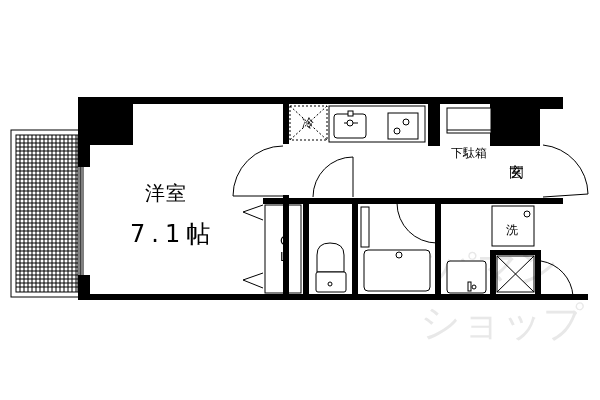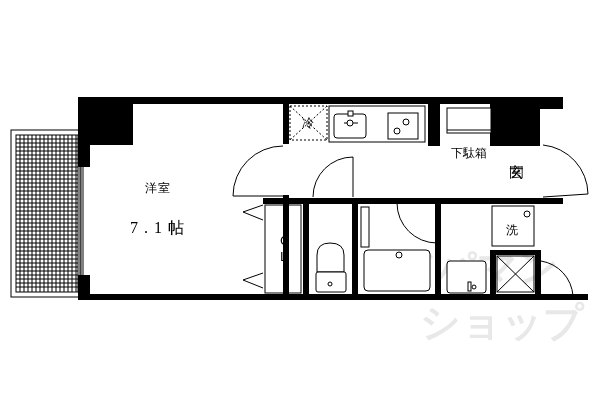--- a/index.html
+++ b/index.html
@@ -1,23 +1,23 @@
 <!DOCTYPE html>
 <html><head>
 <meta charset="utf-8">
 <style>
   html, body { margin: 0; padding: 0; background: #ffffff; }
   body { width: 600px; height: 400px; overflow: hidden; position: relative; font-family: "DejaVu Sans", sans-serif; }
   svg { position: absolute; left: 0; top: 0; }
   .lbl { position: absolute; color: #000; font-family: "DejaVu Sans", sans-serif; white-space: nowrap; }
-  .room-name { font-size: 12px; letter-spacing: 1px; }
-  .room-size { font-size: 16px; letter-spacing: 6px; font-family: Liberation Serif, serif; }
+  .room-name { font-size: 20px; letter-spacing: 1px; }
+  .room-size { font-size: 24px; letter-spacing: 6px; }
   .small { font-size: 12px; }
   .vert { writing-mode: vertical-rl; font-size: 14px; letter-spacing: 2px; }
-  .wm { position: absolute; color: #e8e8e8; font-weight: bold; font-size: 40px; z-index: 0; }
+  .wm { position: absolute; color: #e8e8e8; font-weight: normal; font-size: 40px; z-index: 0; }
 </style>
 </head>
 <body>
 
 <div class="wm" style="left:395px; top:240px;">アパマン</div>
 <div class="wm" style="left:420px; top:295px;">ショップ</div>
 
 <svg width="600" height="400" viewBox="0 0 600 400">
 
   <g>

